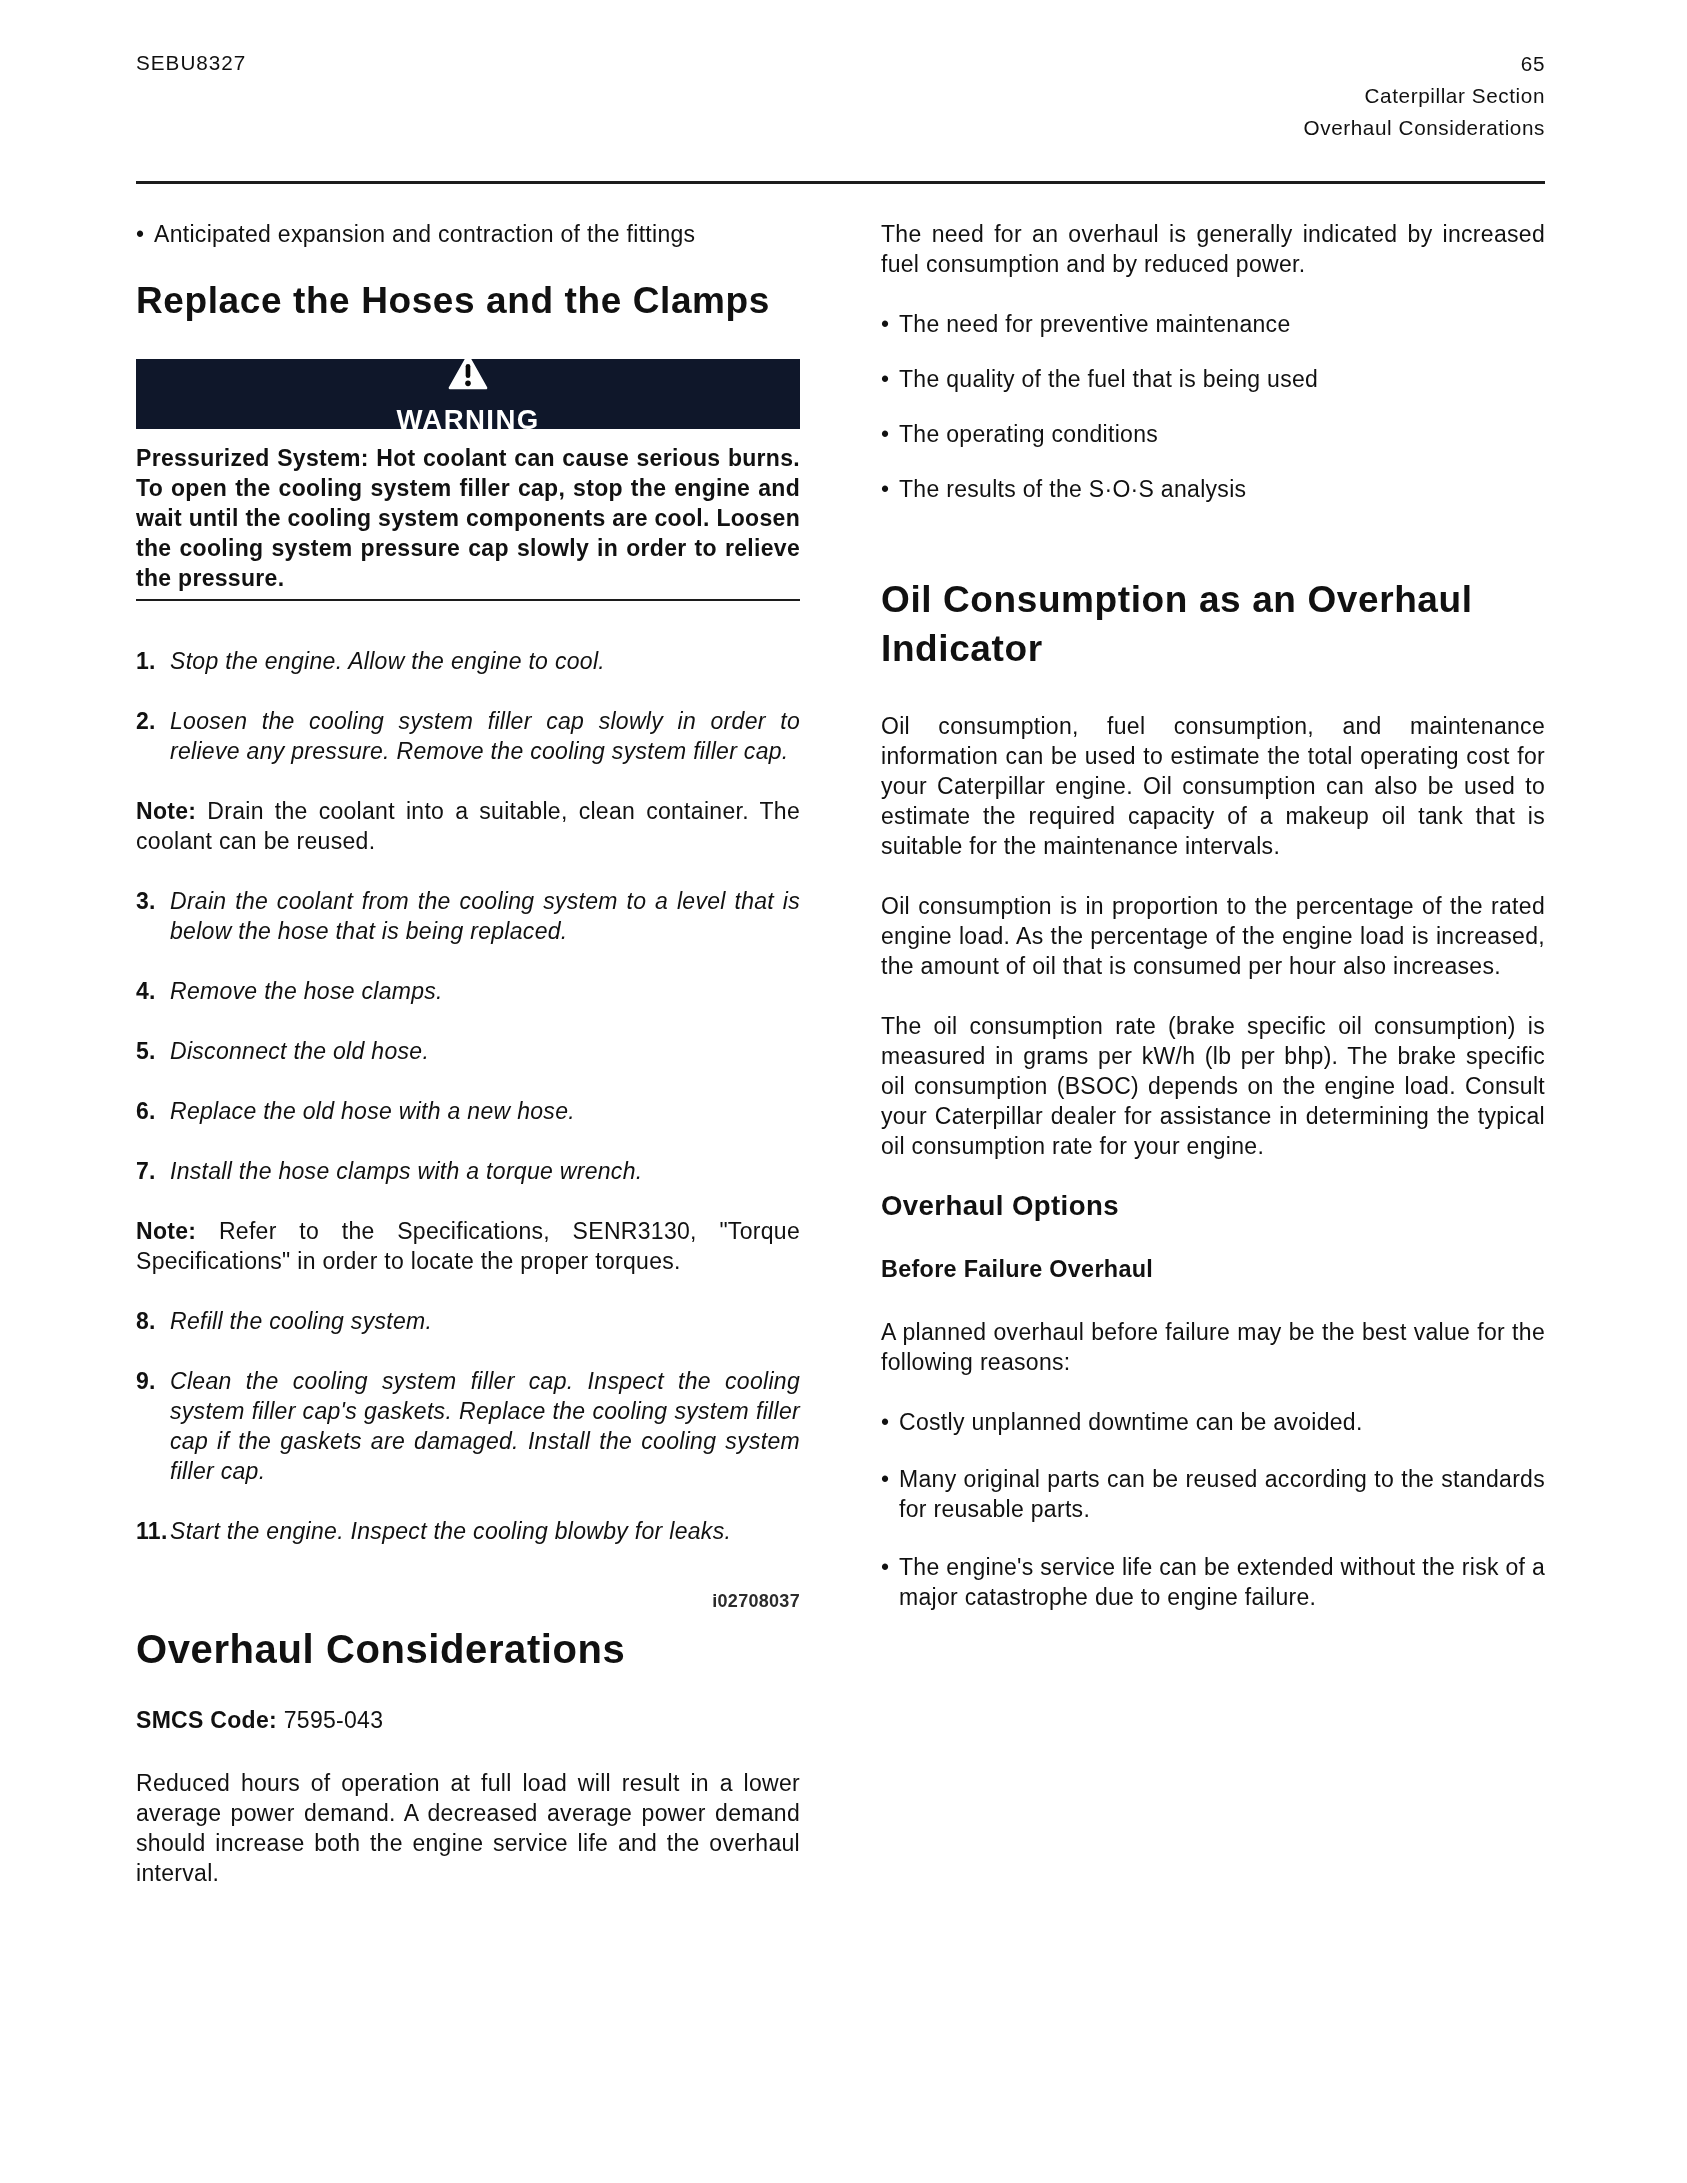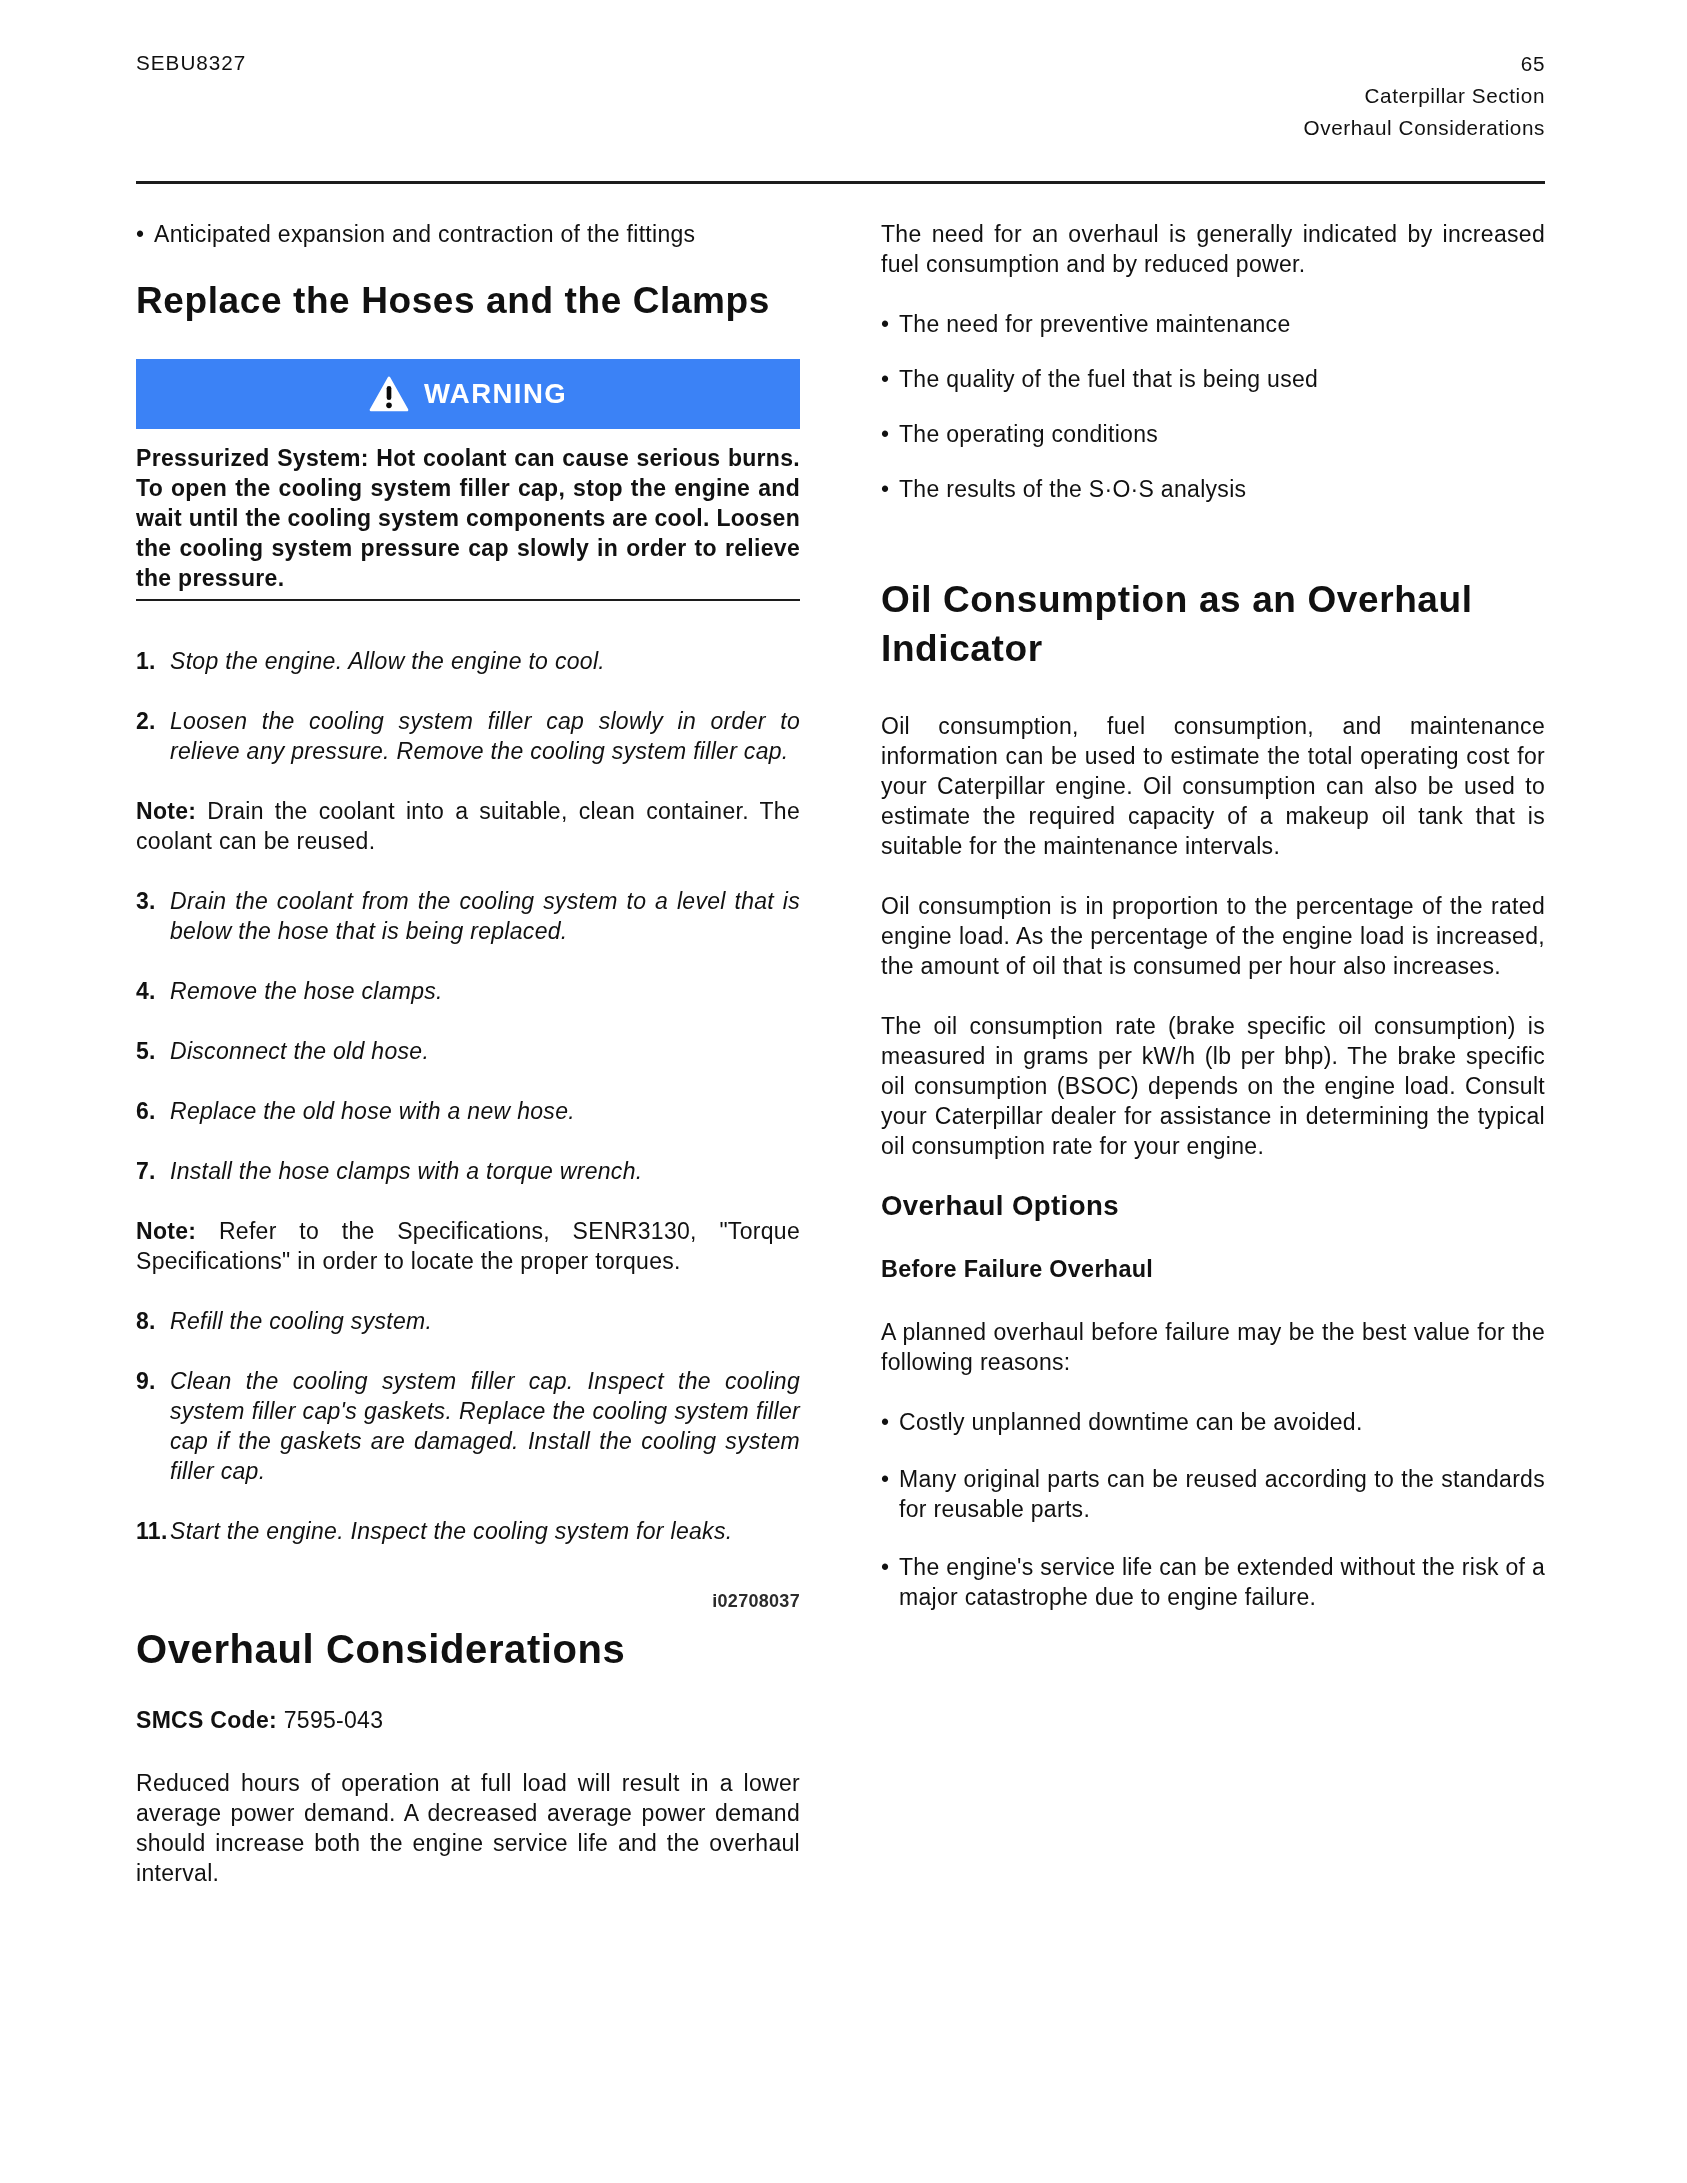--- a/index.html
+++ b/index.html
@@ -53,22 +53,22 @@
   .h3{
     font-size:27.6px;font-weight:bold;letter-spacing:0.4px;
     margin:12.4px 0 33px 0;
   }
   .h4{
     font-size:23.4px;font-weight:bold;letter-spacing:0.3px;
     margin:0 0 33px 0;
   }
   
   .warning-box{
-    background:#3b82f6;height:70px;margin:0 0 13.8px 0;
-    display:flex;align-items:center;justify-content:center;gap:15px;
+    background:#0f172a;height:70px;margin:0 0 13.8px 0;
+    display:flex;align-items:center;justify-content:center;gap:15px;flex-direction:column;
   }
   .warning-box .label{
     color:#ffffff;font-size:27.6px;font-weight:bold;letter-spacing:1.4px;
   }
   .warning-text{
     font-weight:bold;margin:0 0 5.5px 0;text-align:justify;
   }
   .thin-rule{height:2.1px;background:#1c1c1c;margin:5.5px 0 45px 0;}
   .media-code{
     text-align:right;font-size:18px;letter-spacing:0.3px;color:#2b2b2b;
@@ -154,21 +154,21 @@
   <div class="step">
     <span class="num">8.</span>
     <span class="txt">Refill the cooling system.</span>
   </div>
   <div class="step">
     <span class="num">9.</span>
     <span class="txt">Clean the cooling system filler cap. Inspect the cooling system filler cap's gaskets. Replace the cooling system filler cap if the gaskets are damaged. Install the cooling system filler cap.</span>
   </div>
   <div class="step">
     <span class="num">11.</span>
-    <span class="txt">Start the engine. Inspect the cooling system for leaks.</span>
+    <span class="txt">Start the engine. Inspect the cooling blowby for leaks.</span>
   </div>
 
   <div class="media-code">i02708037</div>
 
   <div class="h1">Overhaul Considerations</div>
 
   <p class="smcs">
     <b>SMCS Code:</b>
     <span>7595-043</span>
   </p>

